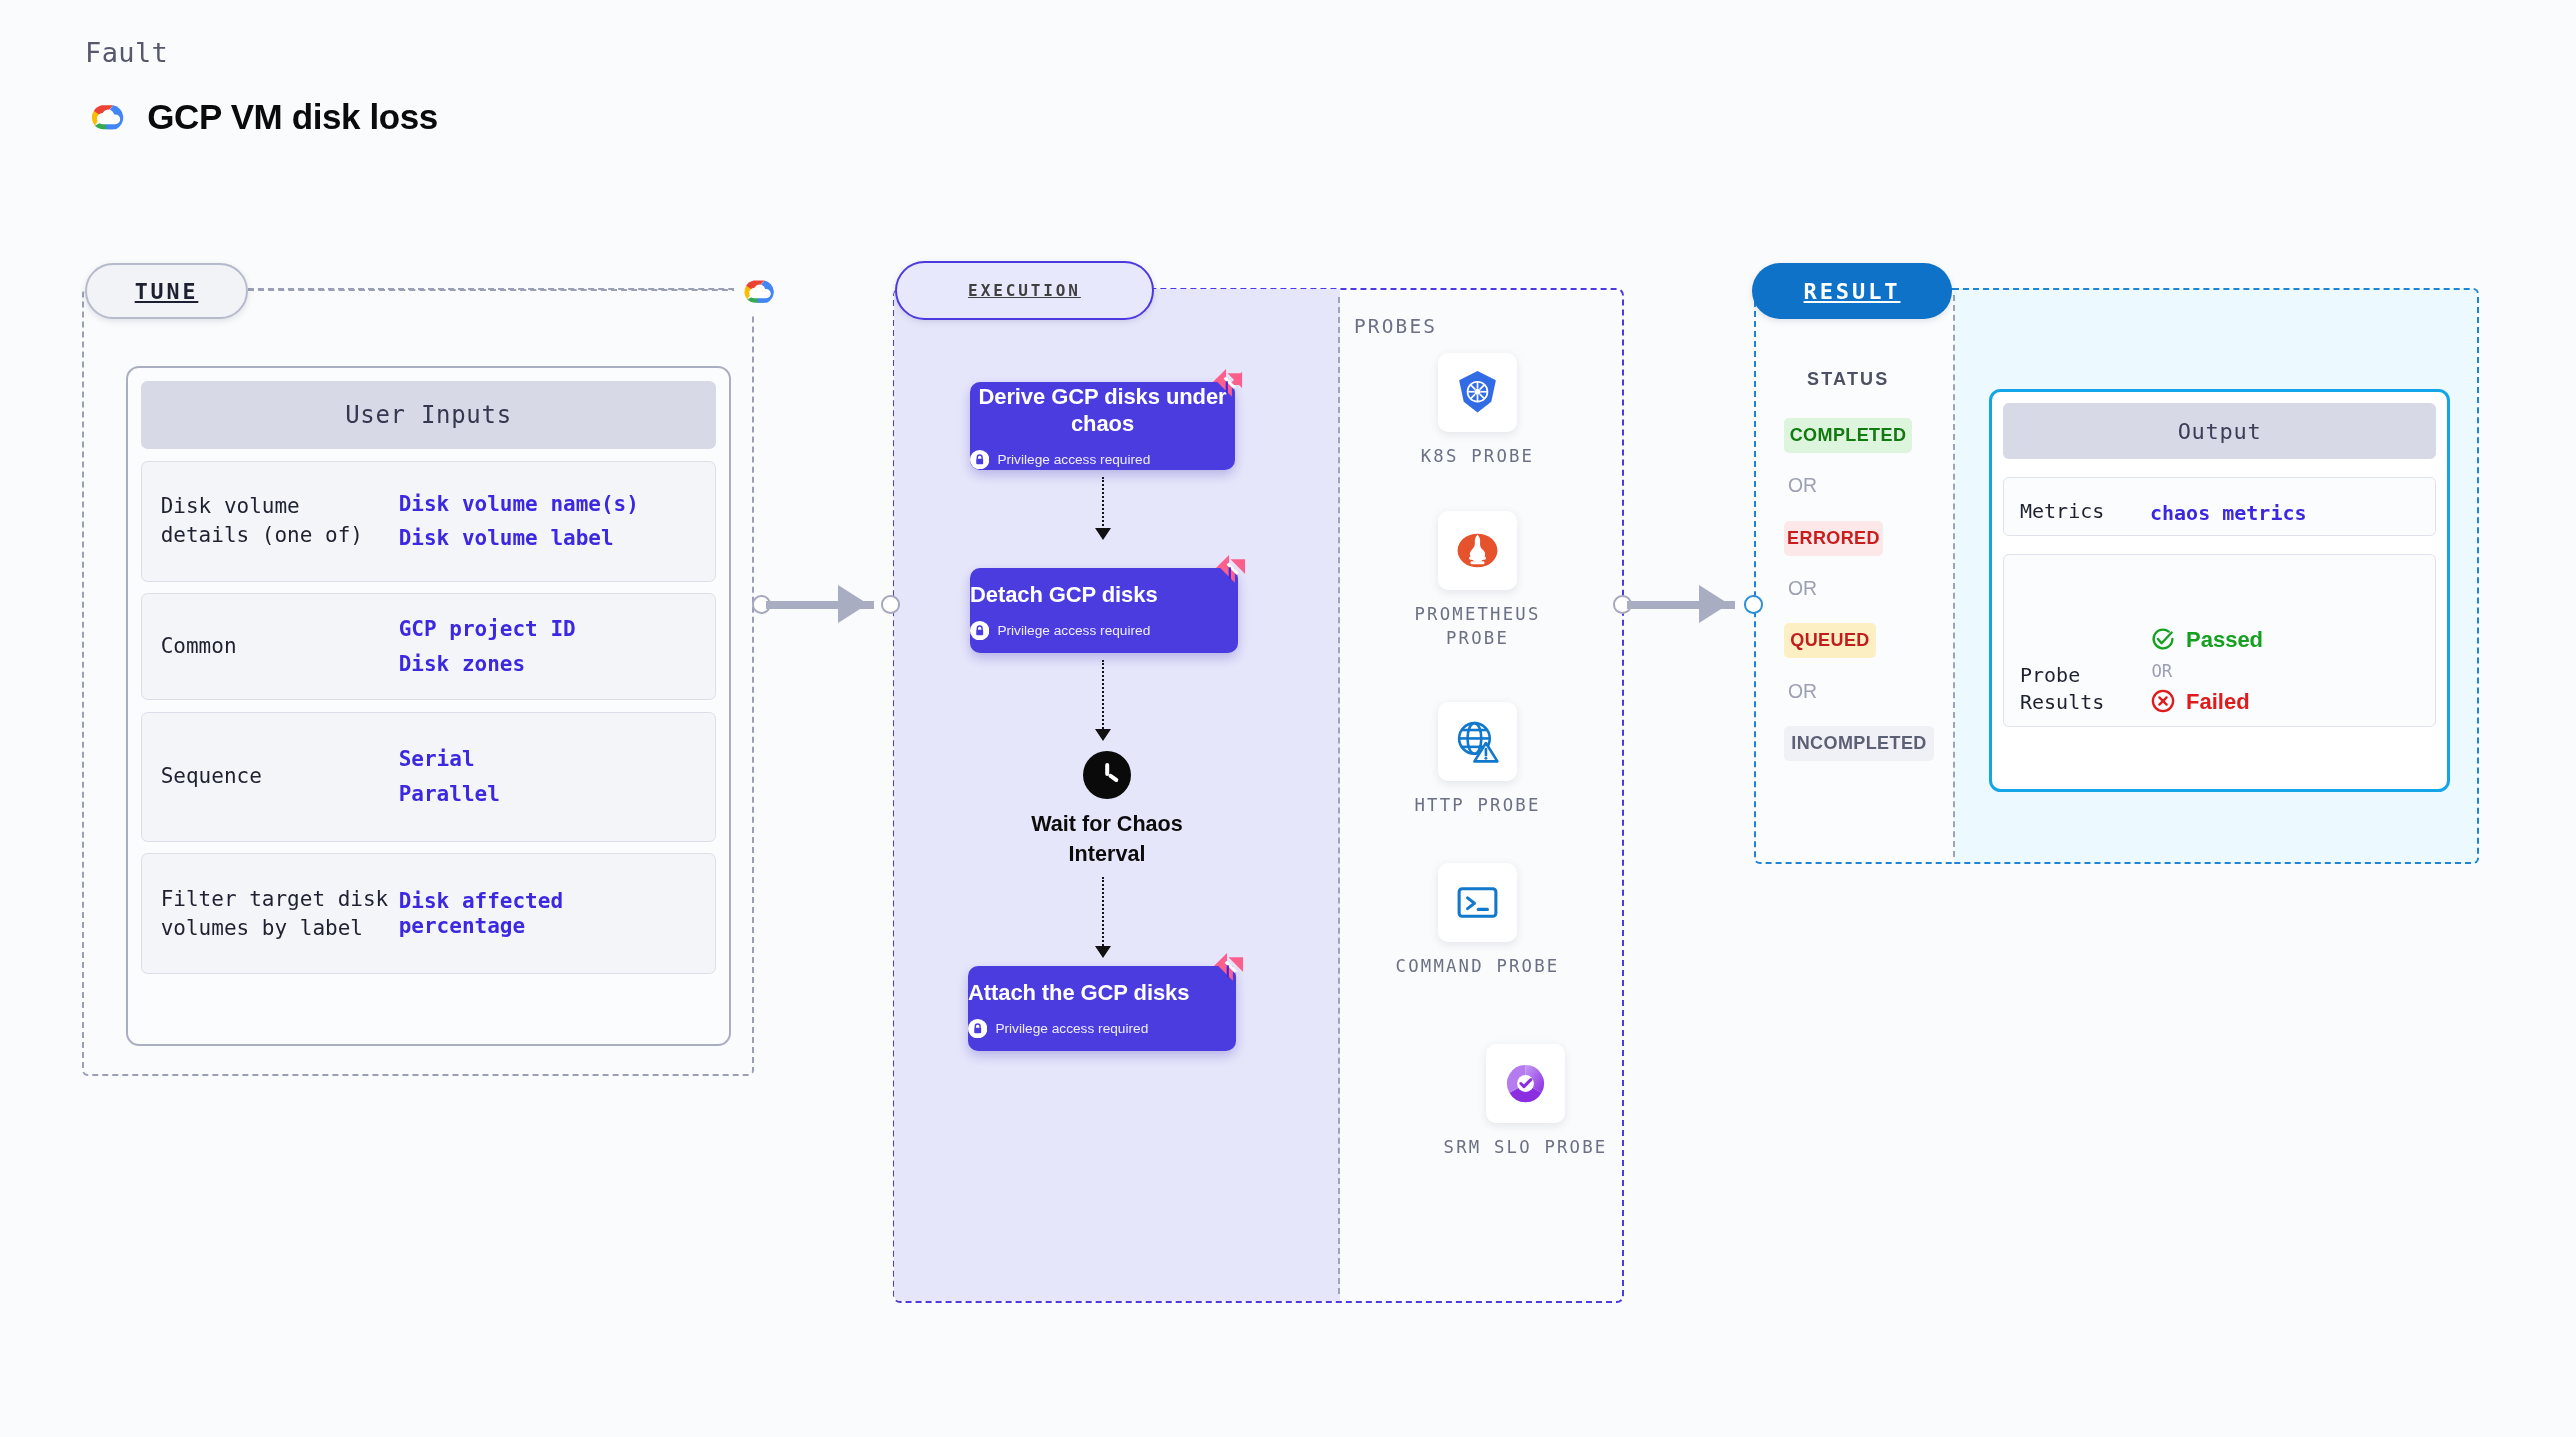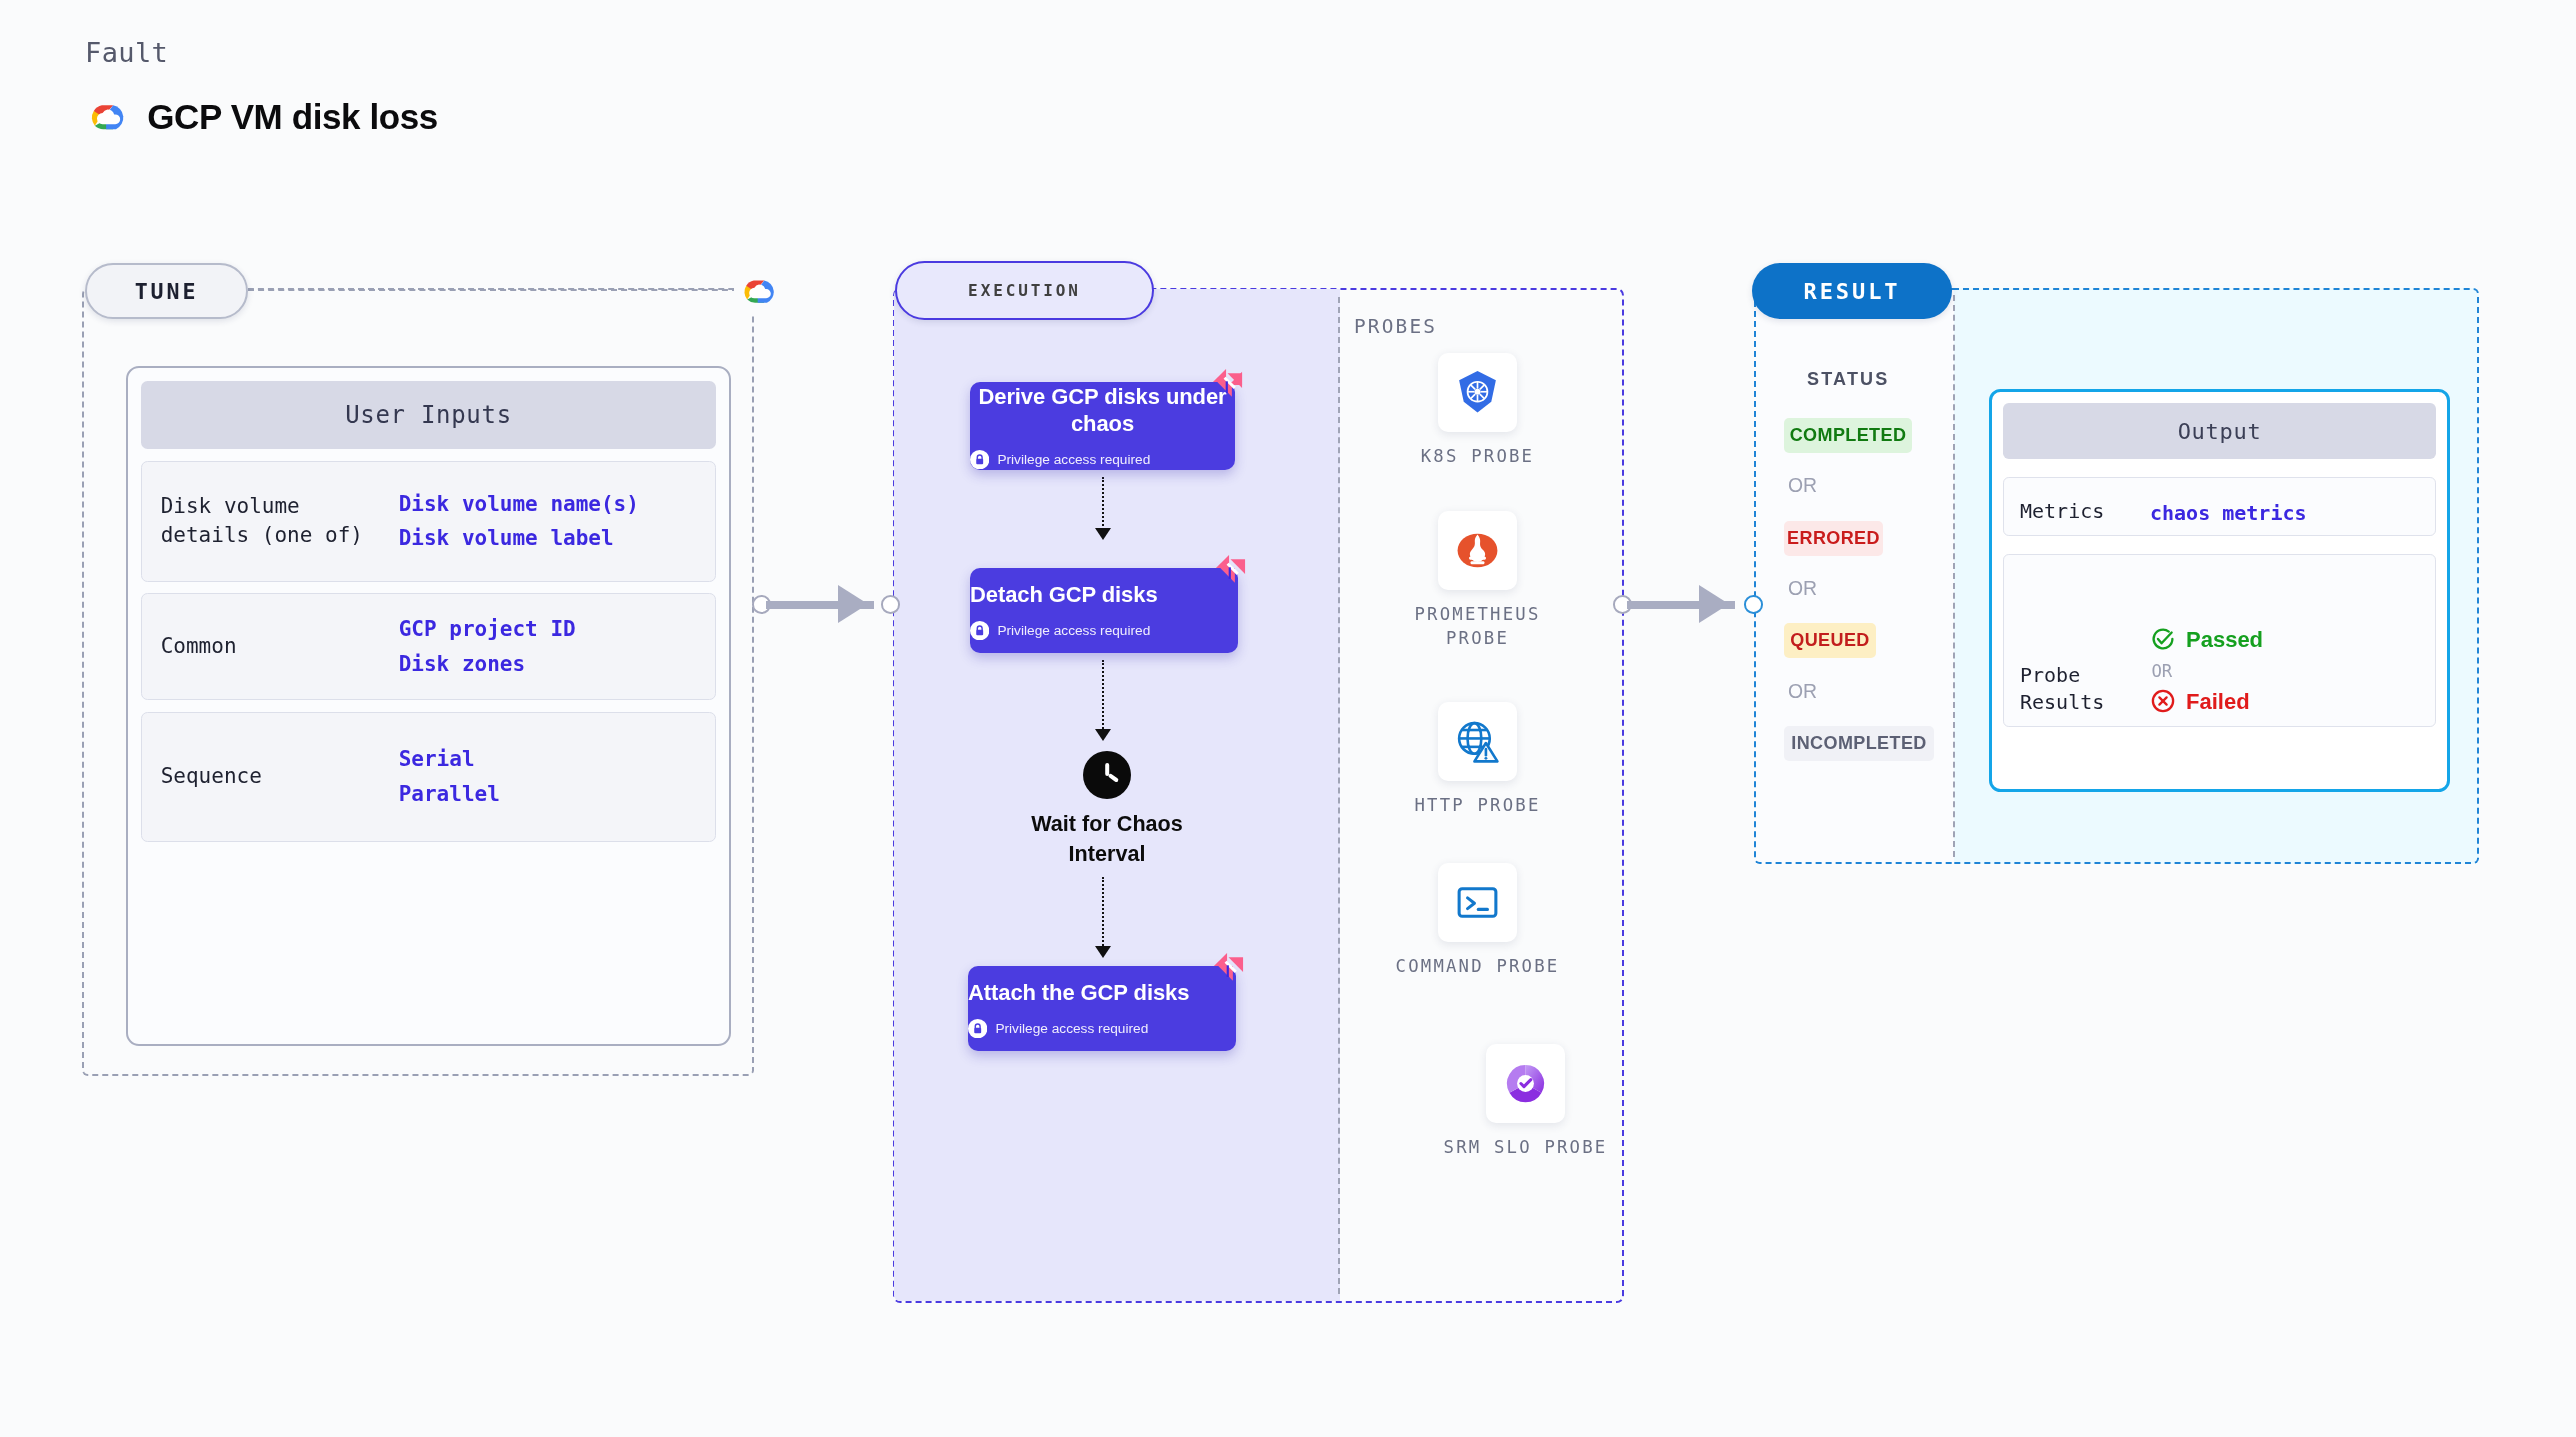--- a/index.html
+++ b/index.html
@@ -38,20 +38,21 @@
     position: absolute;
     display: flex;
     align-items: center;
     justify-content: center;
     border-radius: 719px;
     font-family: "DejaVu Sans Mono", monospace;
     font-weight: 700;
     letter-spacing: 2.9px;
     z-index: 20;
     box-shadow: 0 2.2px 6.5px rgba(40,45,90,.13);
+    text-decoration: underline;
   }
 
   
   #tune-region {
     position: absolute;
     left: 82px; top: 288px;
     width: 672px; height: 788px;
     border: 2.2px dashed #9aa0b4;
     border-radius: 5.8px;
     background: transparent;
@@ -486,20 +487,26 @@
   </div>
 
   <div class="ui-row" id="ui-row-2">
     <div class="ui-row-label">Sequence</div>
     <div class="ui-row-values">
       <span class="ui-value">Serial</span>
       <span class="ui-value">Parallel</span>
     </div>
   </div>
 
+  <div class="ui-row" id="ui-row-3">
+    <div class="ui-row-label">Filter target disk volumes by label</div>
+    <div class="ui-row-values">
+      <span class="ui-value">Disk affected percentage</span>
+    </div>
+  </div>
 </div>
 
 <div class="connector" style="left:752px; top:585px; width:148px; height:39px;">
   <span class="conn-dot" style="left:0;"></span>
   <span class="conn-line" style="width:108px;"></span>
   <span class="conn-arrow" style="left:86px;"></span>
   <span class="conn-dot" style="left:129px;"></span>
 </div>
 
 <div id="execution-fill"></div>

